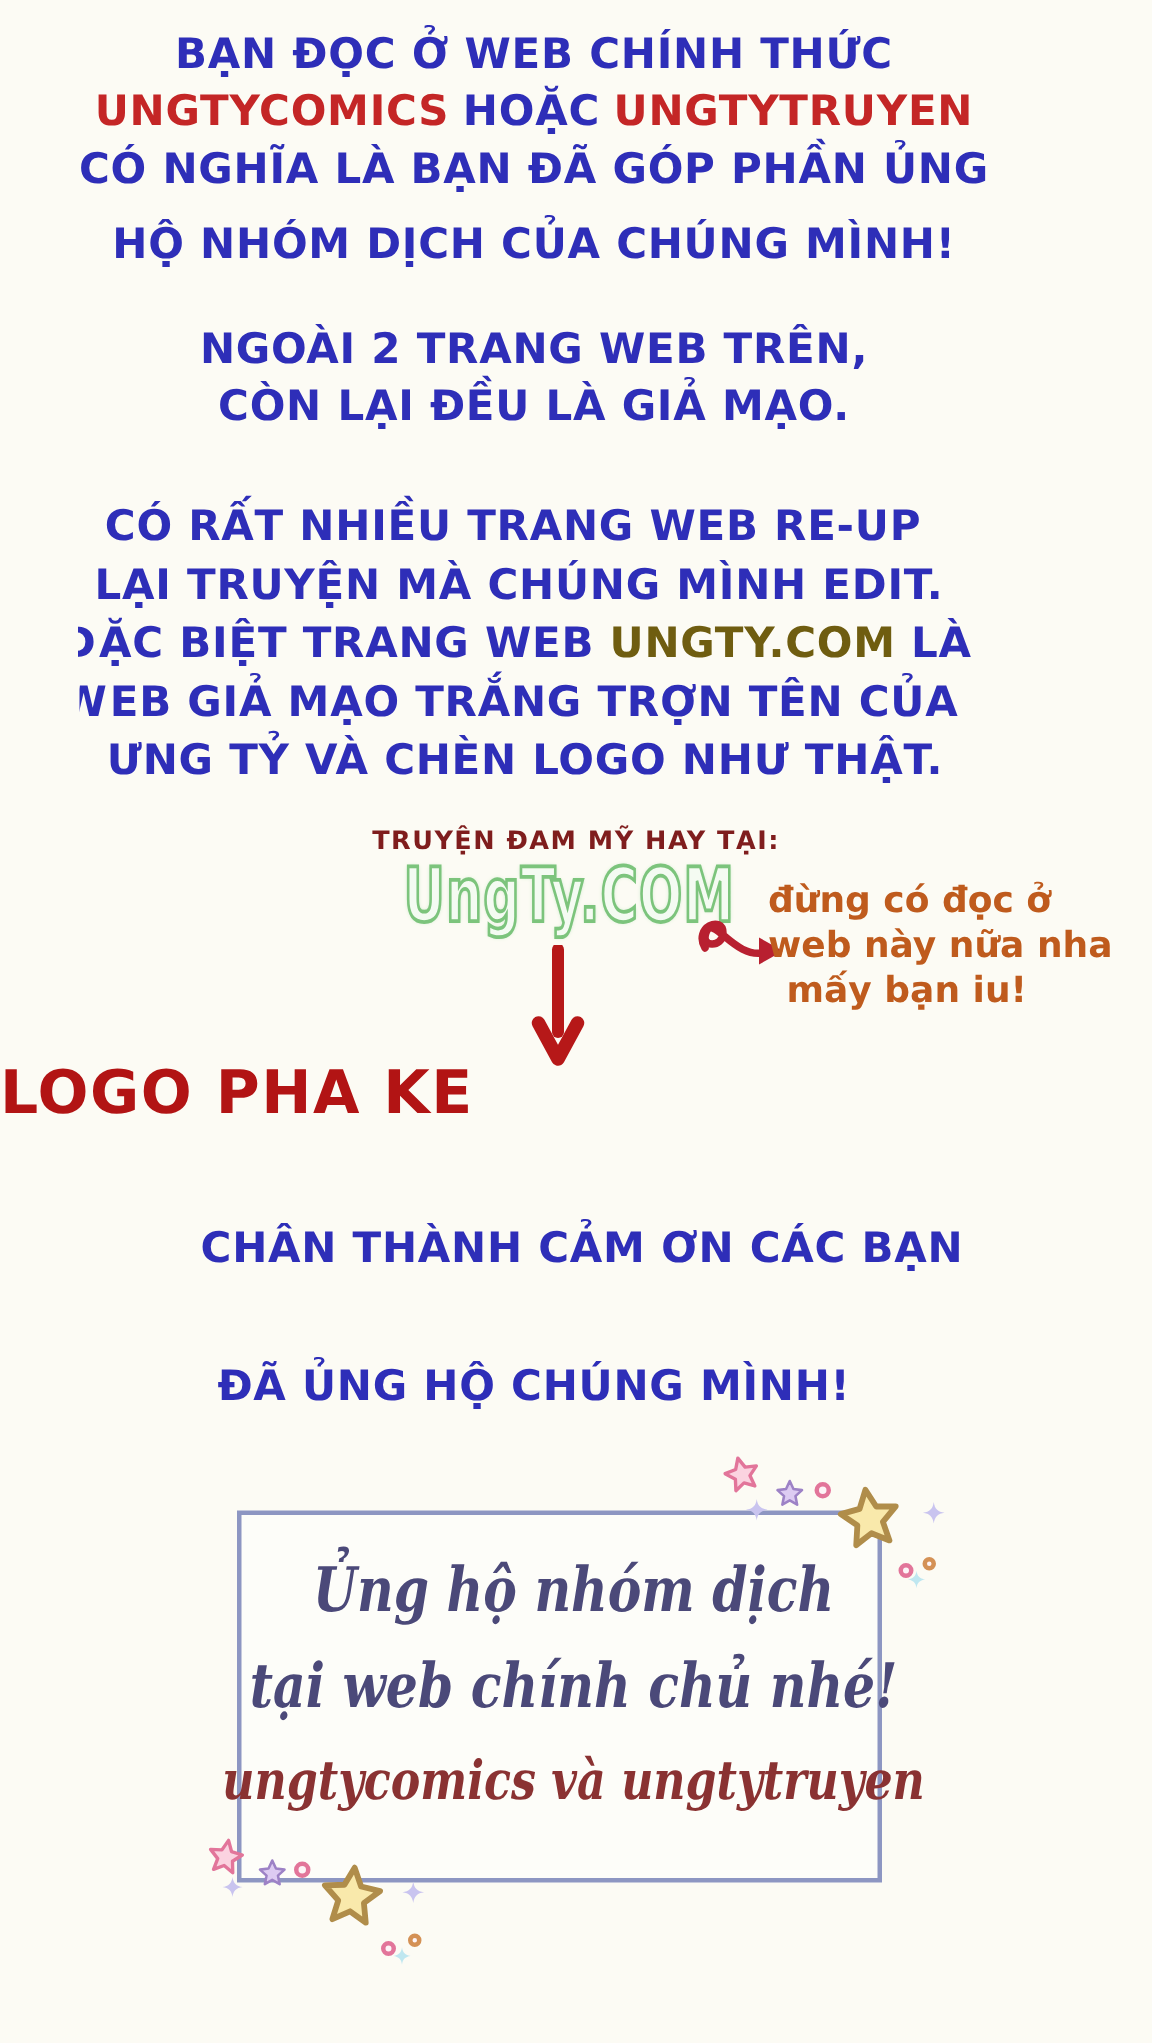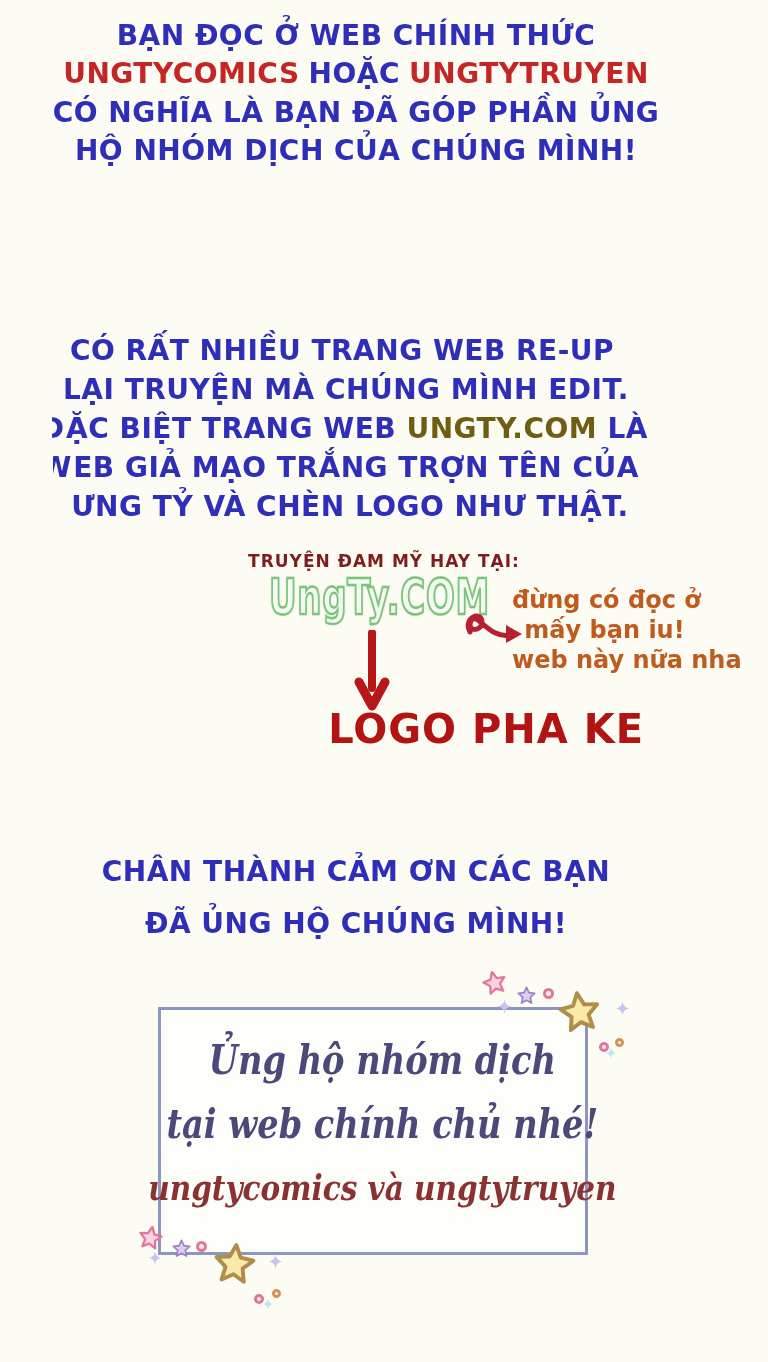--- a/index.html
+++ b/index.html
@@ -19,24 +19,24 @@
   .tagline{position:absolute;left:0;top:551px;width:768px;text-align:center;font-weight:700;
            font-size:17px;letter-spacing:1px;color:#7f1d1d;white-space:nowrap;}
   .logo-site{position:absolute;left:0;top:568px;width:768px;text-align:center;font-weight:700;
              font-size:50px;letter-spacing:1px;color:#f4fbf2;white-space:nowrap;
              -webkit-text-stroke:2.5px #7cc47c;text-shadow:0 0 4px #cde9cc,0 0 2px #a8d8a8;
              transform:scaleX(.68);transform-origin:370px 50%;}
   
   .note{position:absolute;left:512px;top:585px;width:185px;text-align:center;font-weight:700;
         font-size:24px;line-height:30px;color:#bf5b1d;white-space:nowrap;}
   
-  .fake-label{position:absolute;left:0;top:706px;width:644px;text-align:right;font-weight:700;
+  .fake-label{position:absolute;left:0;top:706px;width:644px;text-align:left;font-weight:700;
               font-size:40px;letter-spacing:1px;color:#b21414;white-space:nowrap;}
   
-  .thanks{top:852px;}
+  .thanks{top:812px;margin-left:32px;}
   
   .support-box{position:absolute;left:158px;top:1007px;width:430px;height:248px;
                border:3px solid #8d96c2;background:#fdfdf9;box-sizing:border-box;}
   .script-line{position:absolute;left:0;width:768px;text-align:center;
                font-family:"DejaVu Serif",serif;font-style:italic;font-weight:700;
                white-space:nowrap;transform:scaleX(.82);transform-origin:375px 50%;}
   .script-navy{color:#4b4979;font-size:41px;}
   .script-maroon{color:#8a3232;font-size:36px;}
   
   .deco{position:absolute;}
@@ -55,23 +55,25 @@
     <defs>
       <path id="star5" d="M50 7 L63 35 L93 39 L70 60 L76 90 L50 75 L24 90 L30 60 L7 39 L37 35 Z"></path>
       <path id="spark4" d="M50 2 C54 32 68 46 98 50 C68 54 54 68 50 98 C46 68 32 54 2 50 C32 46 46 32 50 2 Z"></path>
     </defs>
   </svg>
 
   
   <div class="comic" style="top:16px">BẠN ĐỌC Ở WEB CHÍNH THỨC</div>
   <div class="comic" style="top:54px"><span class="red">UNGTYCOMICS</span><span class="sep">HOẶC</span><span class="red">UNGTYTRUYEN</span></div>
   <div class="comic" style="top:93px">CÓ NGHĨA LÀ BẠN ĐÃ GÓP PHẦN ỦNG</div>
-  <div class="comic" style="top:131px">HỘ NHÓM DỊCH CỦA CHÚNG MÌNH!</div>
+  <div class="comic" style="top:143px">HỘ NHÓM DỊCH CỦA CHÚNG MÌNH!</div>
 
   
+  <div class="comic" style="top:213px">NGOÀI 2 TRANG WEB TRÊN,</div>
+  <div class="comic" style="top:251px">CÒN LẠI ĐỀU LÀ GIẢ MẠO.</div>
 
   
   <div class="comic shift1" style="top:331px">CÓ RẤT NHIỀU TRANG WEB RE-UP</div>
   <div class="comic shift2" style="top:370px">LẠI TRUYỆN MÀ CHÚNG MÌNH EDIT.</div>
   <div class="comic shift3" style="top:409px"><span class="clipL"><span>Đ</span></span><span>ẶC BIỆT TRANG WEB</span>&nbsp;<span class="olive">UNGTY.COM</span>&nbsp;<span>LÀ</span></div>
   <div class="comic shift2" style="top:448px"><span class="clipW"><span>W</span></span><span>EB GIẢ MẠO TRẮNG TRỢN TÊN CỦA</span></div>
   <div class="comic shift3" style="top:487px">ƯNG TỶ VÀ CHÈN LOGO NHƯ THẬT.</div>
 
   
   <div class="tagline">TRUYỆN ĐAM MỸ HAY TẠI:</div>
@@ -79,22 +81,22 @@
 
   
   <svg class="deco" style="left:456px;top:610px" width="72" height="48" viewBox="0 0 72 48">
     <path d="M14 22 C6 8 26 0 26 12 C26 22 10 22 15 11 C20 0 34 30 54 25" fill="none" stroke="#b82030" stroke-width="5" stroke-linecap="round"></path>
     <path d="M50 15 L66 24 L50 33 Z" fill="#b82030"></path>
   </svg>
 
   
   <div class="note">
     <div>đừng có đọc ở</div>
+    <div>web này nữa nha</div>
     <div>mấy bạn iu!</div>
-    <div>web này nữa nha</div>
   </div>
 
   
   <svg class="deco" style="left:354px;top:630px" width="36" height="82" viewBox="0 0 36 82">
     <line x1="18" y1="3" x2="18" y2="58" stroke="#b61818" stroke-width="8" stroke-linecap="round"></line>
     <path d="M5 52 L18 76 L31 52" fill="none" stroke="#b61818" stroke-width="9" stroke-linecap="round" stroke-linejoin="round"></path>
   </svg>
 
   
   <div class="fake-label">LOGO PHA KE</div>

